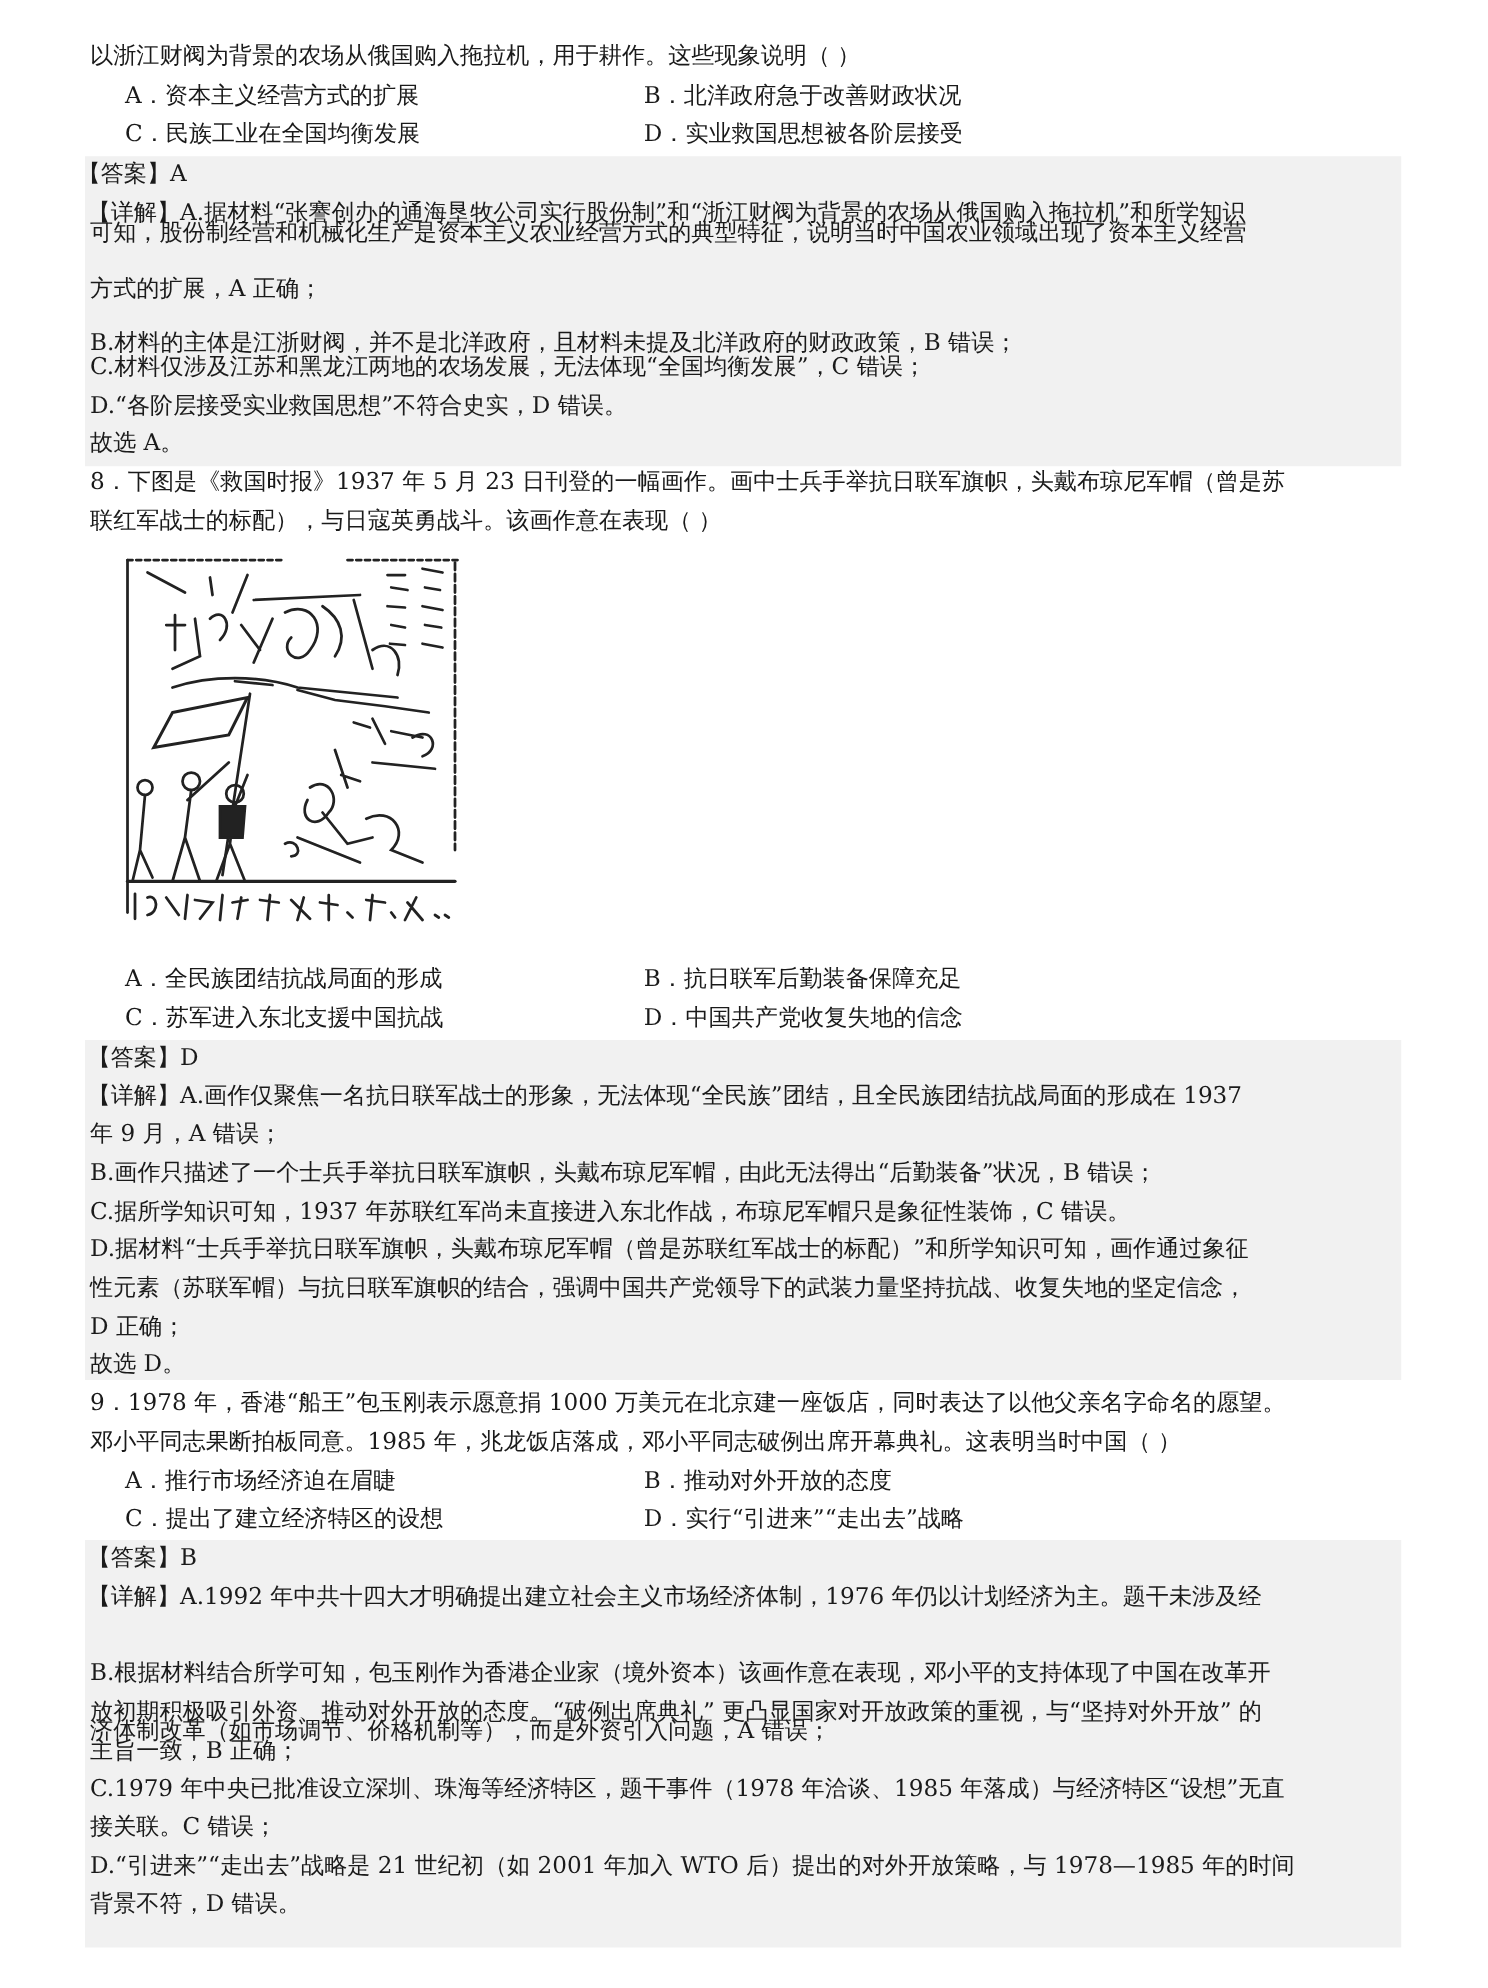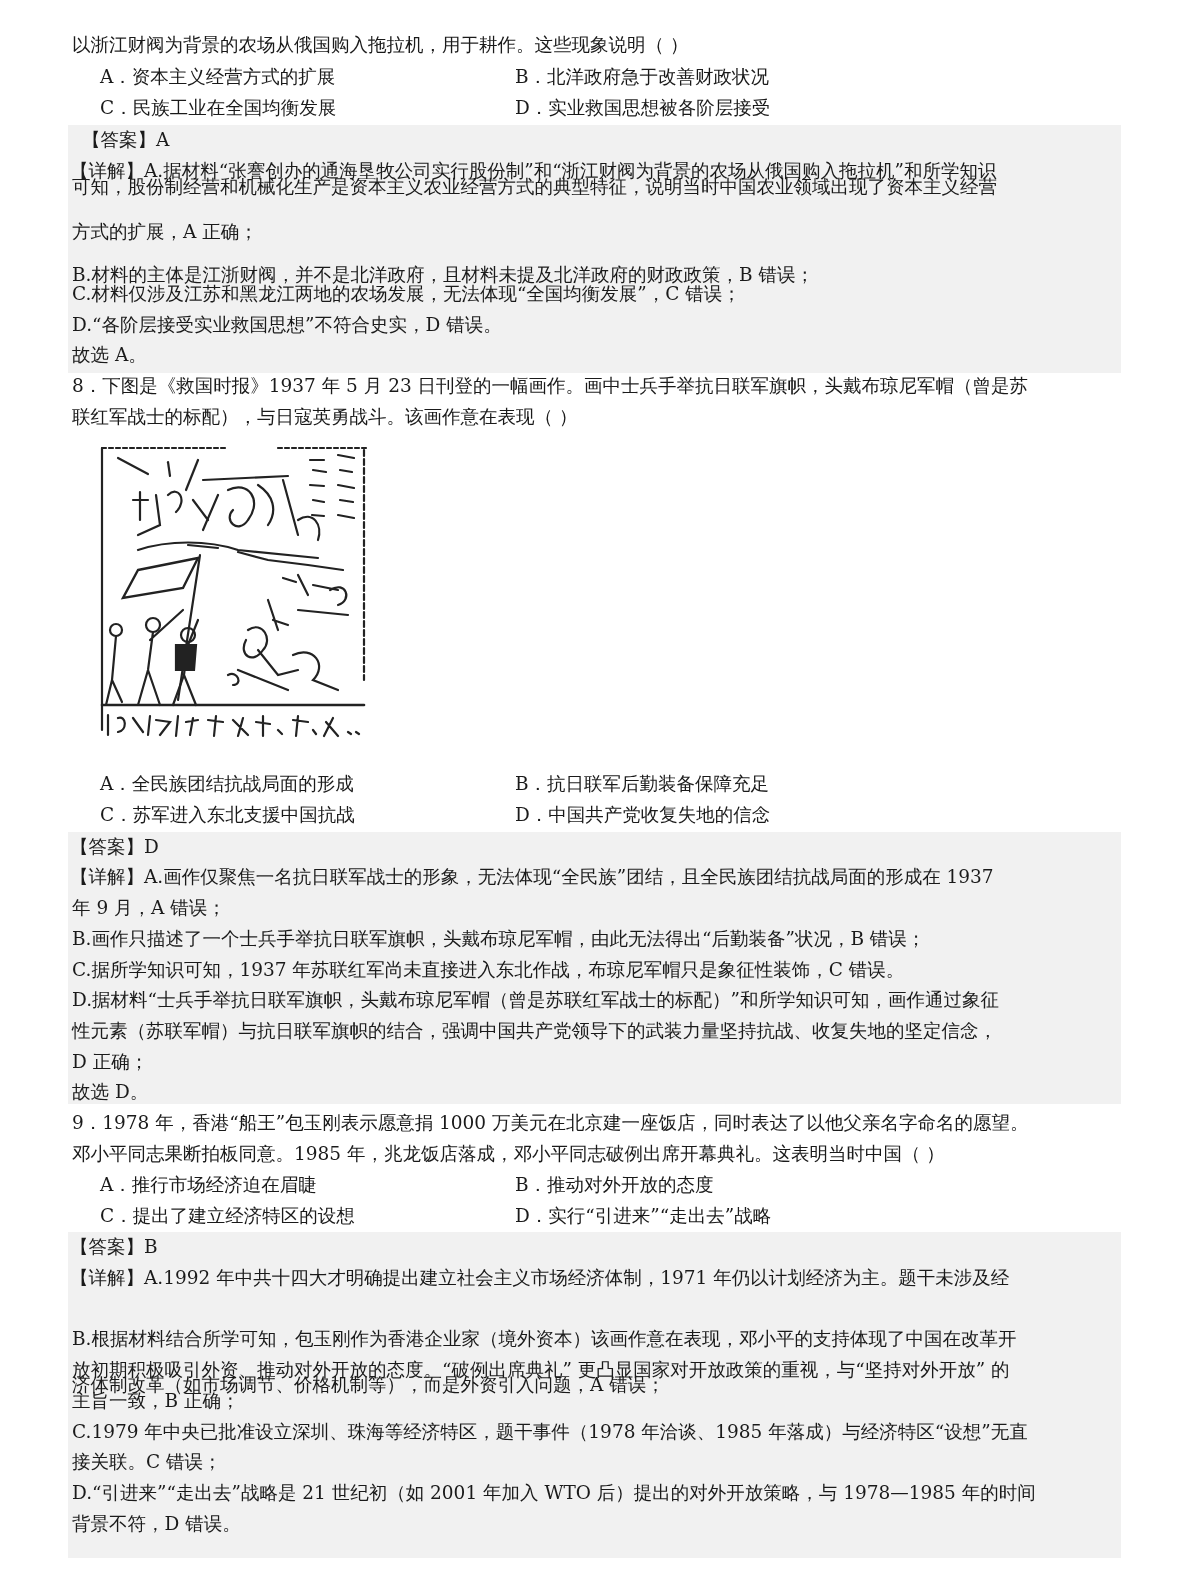--- a/index.html
+++ b/index.html
@@ -26,21 +26,21 @@
 <body>
 
 <div>
   <div class="line" style="top:30px">以浙江财阀为背景的农场从俄国购入拖拉机，用于耕作。这些现象说明（    ）</div>
   <div class="opt optA" style="top:62px">A．资本主义经营方式的扩展</div>
   <div class="opt optB" style="top:62px">B．北洋政府急于改善财政状况</div>
   <div class="opt optC" style="top:93px">C．民族工业在全国均衡发展</div>
   <div class="opt optD" style="top:93px">D．实业救国思想被各阶层接受</div>
 
   <div class="shade" style="top:125px;height:248px"></div>
-  <div class="line" style="top:125px;left:82px">【答案】A</div>
+  <div class="line" style="top:125px;left:62px">【答案】A</div>
   <div class="line" style="top:156px;left:70px">【详解】A.据材料“张謇创办的通海垦牧公司实行股份制”和“浙江财阀为背景的农场从俄国购入拖拉机”和所学知识</div>
   <div class="line" style="top:172px">可知，股份制经营和机械化生产是资本主义农业经营方式的典型特征，说明当时中国农业领域出现了资本主义经营</div>
   <div class="line" style="top:217px">方式的扩展，A 正确；</div>
   <div class="line" style="top:260px">B.材料的主体是江浙财阀，并不是北洋政府，且材料未提及北洋政府的财政政策，B 错误；</div>
   <div class="line" style="top:279px">C.材料仅涉及江苏和黑龙江两地的农场发展，无法体现“全国均衡发展”，C 错误；</div>
   <div class="line" style="top:310px">D.“各阶层接受实业救国思想”不符合史实，D 错误。</div>
   <div class="line" style="top:340px">故选 A。</div>
 </div>
 
 <div>
@@ -121,21 +121,21 @@
 <div>
   <div class="line" style="top:1108px">9．1978 年，香港“船王”包玉刚表示愿意捐 1000 万美元在北京建一座饭店，同时表达了以他父亲名字命名的愿望。</div>
   <div class="line" style="top:1139px">邓小平同志果断拍板同意。1985 年，兆龙饭店落成，邓小平同志破例出席开幕典礼。这表明当时中国（    ）</div>
   <div class="opt optA" style="top:1170px">A．推行市场经济迫在眉睫</div>
   <div class="opt optB" style="top:1170px">B．推动对外开放的态度</div>
   <div class="opt optC" style="top:1201px">C．提出了建立经济特区的设想</div>
   <div class="opt optD" style="top:1201px">D．实行“引进来”“走出去”战略</div>
 
   <div class="shade" style="top:1232px;height:326px"></div>
   <div class="line" style="top:1232px;left:70px">【答案】B</div>
-  <div class="line" style="top:1263px;left:70px">【详解】A.1992 年中共十四大才明确提出建立社会主义市场经济体制，1971 年仍以计划经济为主。题干未涉及经</div>
+  <div class="line" style="top:1263px;left:70px">【详解】A.1992 年中共十四大才明确提出建立社会主义市场经济体制，1976 年仍以计划经济为主。题干未涉及经</div>
   <div class="line" style="top:1370px">济体制改革（如市场调节、价格机制等），而是外资引入问题，A 错误；</div>
   <div class="line" style="top:1324px">B.根据材料结合所学可知，包玉刚作为香港企业家（境外资本）该画作意在表现，邓小平的支持体现了中国在改革开</div>
   <div class="line" style="top:1355px">放初期积极吸引外资、推动对外开放的态度。“破例出席典礼” 更凸显国家对开放政策的重视，与“坚持对外开放” 的</div>
   <div class="line" style="top:1386px">主旨一致，B 正确；</div>
   <div class="line" style="top:1417px">C.1979 年中央已批准设立深圳、珠海等经济特区，题干事件（1978  年洽谈、1985  年落成）与经济特区“设想”无直</div>
   <div class="line" style="top:1447px">接关联。C 错误；</div>
   <div class="line" style="top:1478px">D.“引进来”“走出去”战略是 21 世纪初（如 2001 年加入  WTO  后）提出的对外开放策略，与 1978—1985 年的时间</div>
   <div class="line" style="top:1509px">背景不符，D 错误。</div>
 </div>
 

